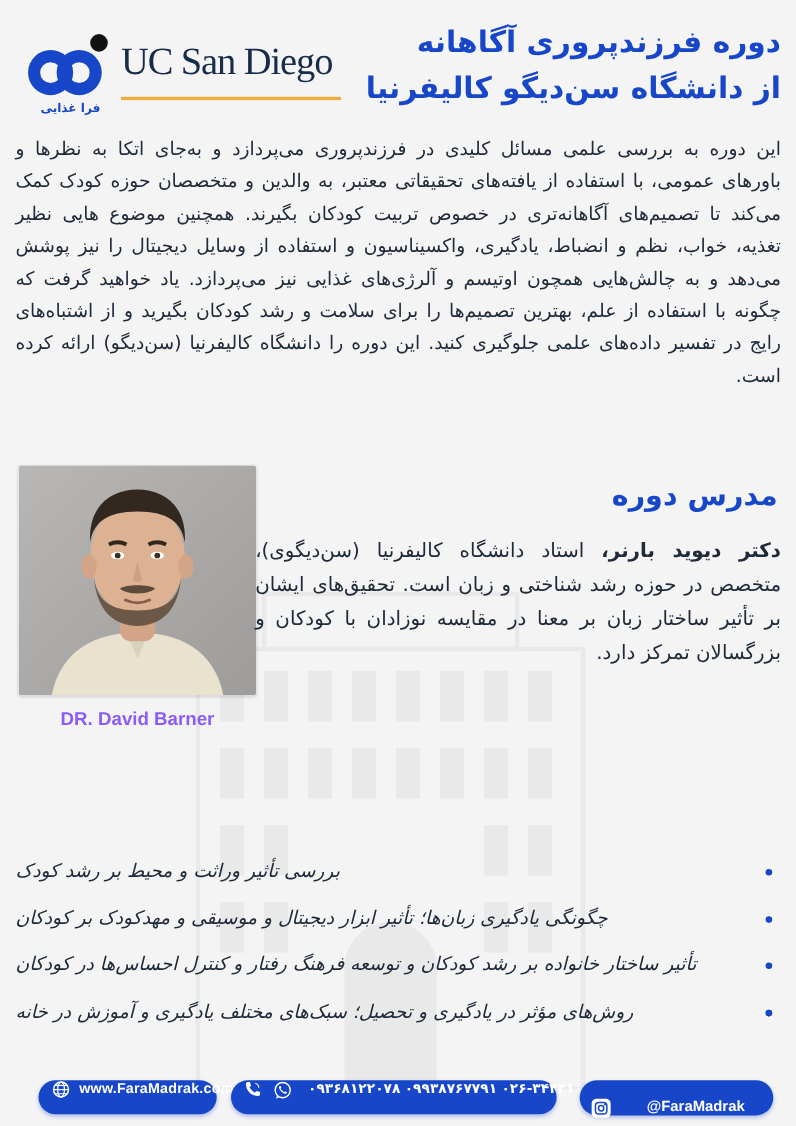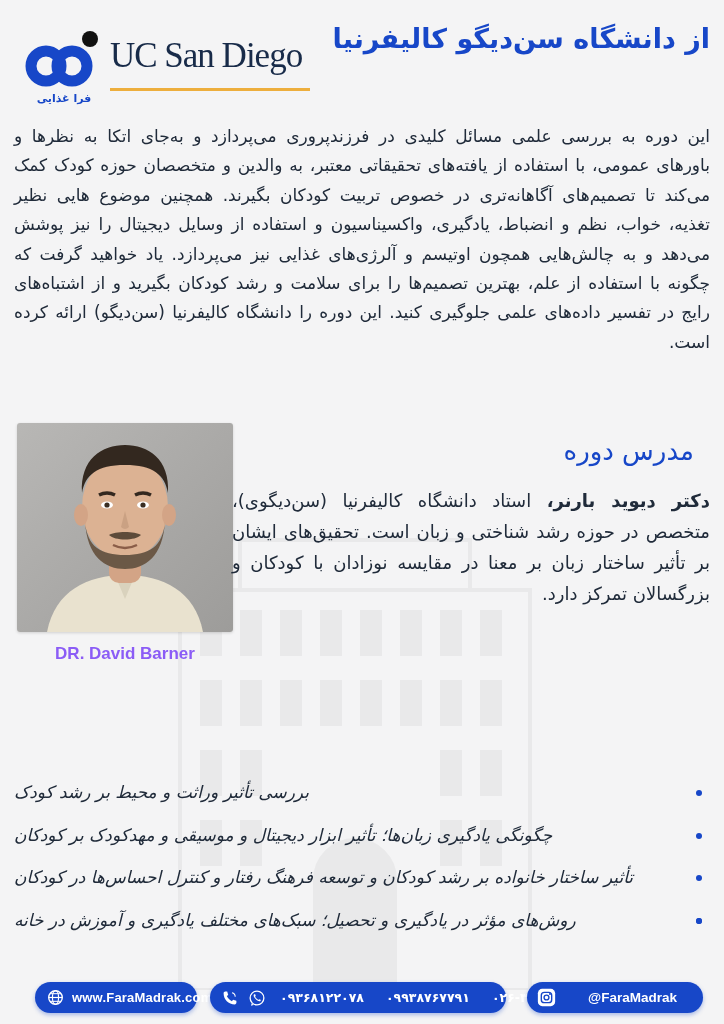--- a/index.html
+++ b/index.html
@@ -61,23 +61,23 @@
     position:absolute;left:17px;top:423px;width:216px;height:209px;
     border-radius:3px;overflow:hidden;box-shadow:0 1px 3px rgba(0,0,0,.15);
   }
   .photo-frame svg{display:block;width:100%;height:100%;}
   .photo-caption{
     position:absolute;left:17px;top:644px;width:216px;
     text-align:center;font-family:"Liberation Sans",sans-serif;
     font-weight:bold;font-size:17px;color:#8b5cf6;
   }
   .section-title{
-    position:absolute;right:30px;
+    position:absolute;right:17px;
     direction:rtl;text-align:center;
-    color:var(--accent);font-weight:normal;font-size:26px;
+    color:var(--accent);font-weight:bold;font-size:26px;
   }
   .section-title.instructor{top:436px;}
   .section-title.objectives{top:708px;}
   .bio{
     position:absolute;right:14px;top:486px;width:478px;
     direction:rtl;text-align:justify;
     color:var(--body);font-size:18px;line-height:1.72;
   }
   .bio b{font-weight:bold;}
   
@@ -91,30 +91,30 @@
   }
   .objective-list li .dot{
     position:absolute;right:0;top:10px;width:6px;height:6px;
     border-radius:50%;background:var(--accent);
   }
   
   .footer{position:absolute;left:0;right:0;top:982px;height:34px;}
   .pill{
     position:absolute;height:31px;border-radius:16px;
     background:var(--accent);color:#fff;
-    display:flex;align-items:center;
+    display:flex;align-items:flex-start;
     box-shadow:0 2px 4px rgba(23,71,200,.35);
     font-family:"Liberation Sans",sans-serif;font-weight:bold;
   }
   .pill-website{left:35px;width:162px;padding:0 12px;gap:8px;}
   .pill-phones{left:210px;width:296px;padding:0 12px;gap:10px;direction:ltr;}
-  .pill-instagram{left:527px;width:176px;padding:3px 10px;gap:10px;justify-content:flex-start;}
+  .pill-instagram{left:527px;width:176px;padding:16px 10px;gap:10px;justify-content:flex-start;}
   .pill .icon{flex:0 0 auto;display:flex;align-items:center;}
   .pill-website .label{font-size:13px;letter-spacing:.2px;}
-  .phone-nums{display:flex;gap:22px;direction:ltr;margin-left:4px;}
+  .phone-nums{display:flex;gap:4px;direction:ltr;margin-left:4px;}
   .phone-nums span{font-size:12.5px;font-family:"DejaVu Sans",sans-serif;font-weight:bold;}
   .pill-instagram .label{font-size:13.5px;margin-left:22px;}
 </style>
 </head>
 <body>
 
 <div class="page">
 
   <svg class="watermark" viewBox="0 0 430 460">
     <g fill="none" stroke="#444" stroke-width="4">
@@ -155,20 +155,21 @@
       <circle cx="22" cy="36" r="15" fill="none" stroke="#1747C8" stroke-width="11"></circle>
       <circle cx="48" cy="36" r="15" fill="none" stroke="#1747C8" stroke-width="11"></circle>
       <circle cx="66" cy="9" r="8" fill="#111111"></circle>
     </svg>
     <div class="brand-fa">فرا غذایی</div>
     <div class="uc-wordmark">UC San Diego</div>
     <div class="uc-underline"></div>
   </div>
 
   <div class="page-title">
+    <div>دوره فرزندپروری آگاهانه</div>
     <div>از دانشگاه سن‌دیگو کالیفرنیا</div>
   </div>
 
   <p class="intro">این دوره به بررسی علمی مسائل کلیدی در فرزندپروری می‌پردازد و به‌جای اتکا به نظرها و باورهای عمومی، با استفاده از یافته‌های تحقیقاتی معتبر، به والدین و متخصصان حوزه کودک کمک می‌کند تا تصمیم‌های آگاهانه‌تری در خصوص تربیت کودکان بگیرند. همچنین موضوع هایی نظیر تغذیه، خواب، نظم و انضباط، یادگیری، واکسیناسیون و استفاده از وسایل دیجیتال را نیز پوشش می‌دهد و به چالش‌هایی همچون اوتیسم و آلرژی‌های غذایی نیز می‌پردازد. یاد خواهید گرفت که چگونه با استفاده از علم، بهترین تصمیم‌ها را برای سلامت و رشد کودکان بگیرید و از اشتباه‌های رایج در تفسیر داده‌های علمی جلوگیری کنید. این دوره را دانشگاه کالیفرنیا (سن‌دیگو) ارائه کرده است.</p>
 
   <div class="photo-frame">
     <svg viewBox="0 0 216 209">
       <defs>
         <linearGradient id="bgGrad" x1="0" y1="0" x2="1" y2="1">
           <stop offset="0" stop-color="#b8b7b5"></stop>

